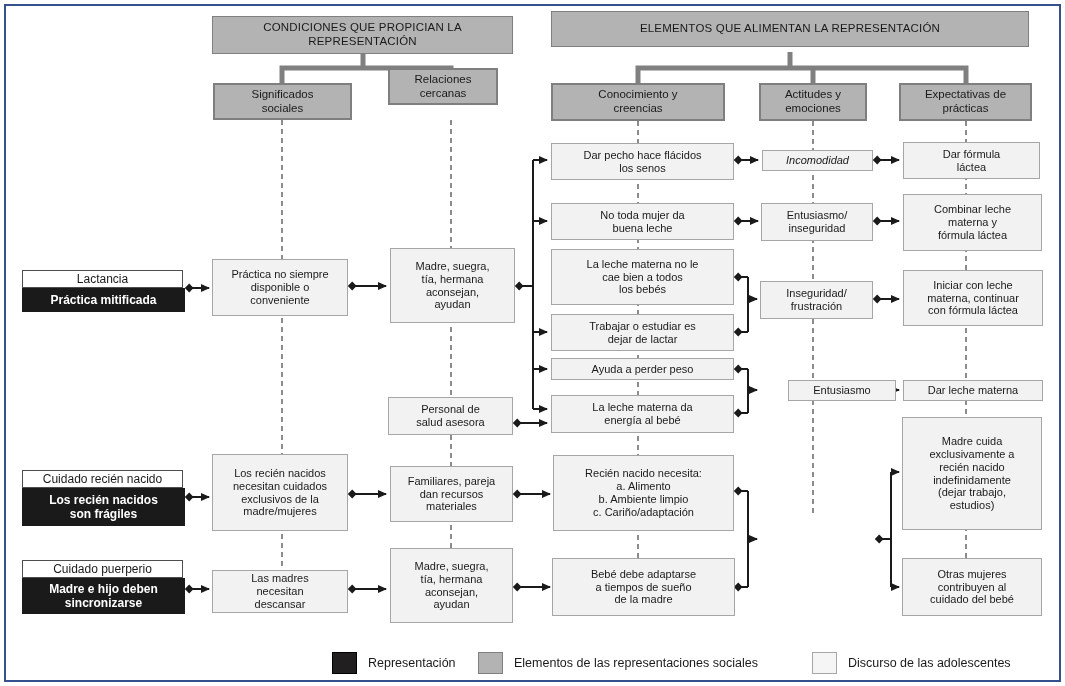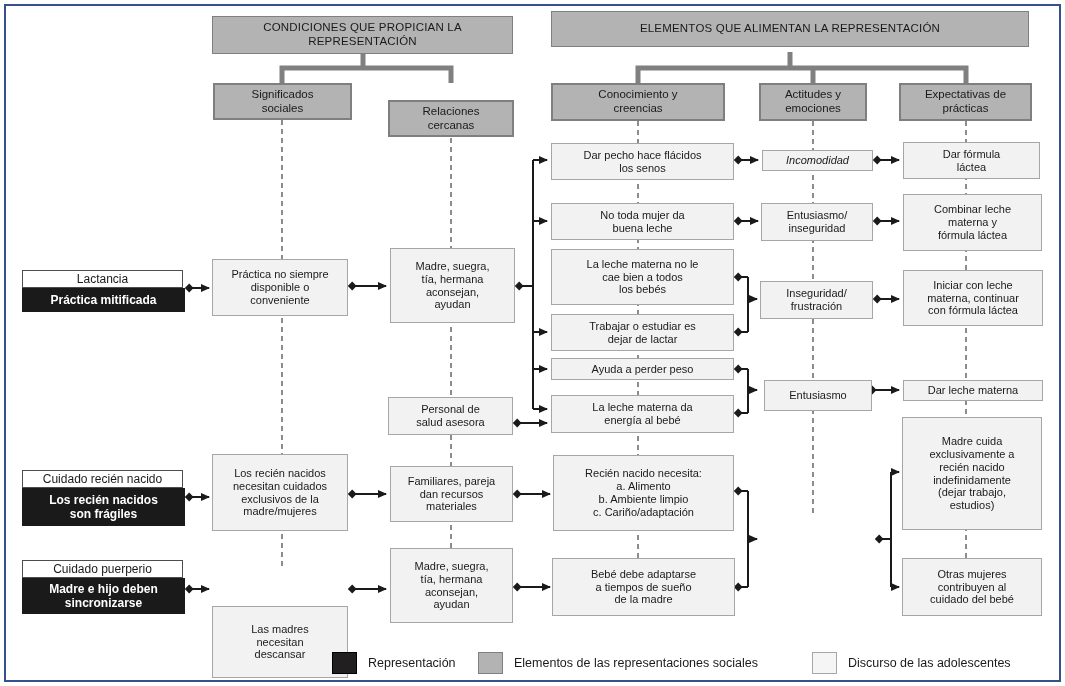--- a/index.html
+++ b/index.html
@@ -99,21 +99,21 @@
       <line x1="515" y1="587" x2="550" y2="587" marker-start="url(#dia)" marker-end="url(#arr)"></line>
     </g>
   </svg>
 
   <div class="node gtitle" style="left:212px;top:16px;width:301px;height:38px;">CONDICIONES QUE PROPICIAN LA
 REPRESENTACIÓN</div>
   <div class="node gtitle" style="left:551px;top:11px;width:478px;height:36px;">ELEMENTOS QUE ALIMENTAN LA REPRESENTACIÓN</div>
 
   <div class="node ghead" style="left:213px;top:83px;width:139px;height:37px;">Significados
 sociales</div>
-  <div class="node ghead" style="left:388px;top:100px;width:126px;height:37px;">Relaciones
+  <div class="node ghead" style="left:388px;top:68px;width:110px;height:37px;">Relaciones
 cercanas</div>
   <div class="node ghead" style="left:551px;top:83px;width:174px;height:38px;">Conocimiento y
 creencias</div>
   <div class="node ghead" style="left:759px;top:83px;width:108px;height:38px;">Actitudes y
 emociones</div>
   <div class="node ghead" style="left:899px;top:83px;width:133px;height:38px;">Expectativas de
 prácticas</div>
 
   <div class="node wlabel" style="left:22px;top:270px;width:161px;height:18px;">Lactancia</div>
   <div class="node blabel" style="left:22px;top:288px;width:163px;height:24px;">Práctica mitificada</div>
@@ -126,21 +126,21 @@
   <div class="node blabel" style="left:22px;top:578px;width:163px;height:36px;">Madre e hijo deben
 sincronizarse</div>
 
   <div class="node box" style="left:212px;top:259px;width:136px;height:57px;">Práctica no siempre
 disponible o
 conveniente</div>
   <div class="node box" style="left:212px;top:454px;width:136px;height:77px;">Los recién nacidos
 necesitan cuidados
 exclusivos de la
 madre/mujeres</div>
-  <div class="node box" style="left:212px;top:570px;width:136px;height:72px;margin-top:36px;">Las madres
+  <div class="node box" style="left:212px;top:570px;width:136px;height:43px;">Las madres
 necesitan
 descansar</div>
 
   <div class="node box" style="left:390px;top:248px;width:125px;height:75px;">Madre, suegra,
 tía, hermana
 aconsejan,
 ayudan</div>
   <div class="node box" style="left:388px;top:397px;width:125px;height:38px;">Personal de
 salud asesora</div>
   <div class="node box" style="left:390px;top:466px;width:123px;height:56px;">Familiares, pareja
@@ -169,21 +169,21 @@
 c. Cariño/adaptación</div>
   <div class="node box" style="left:552px;top:558px;width:183px;height:58px;">Bebé debe adaptarse
 a tiempos de sueño
 de la madre</div>
 
   <div class="node box" style="left:762px;top:150px;width:111px;height:21px;font-style:italic;">Incomodidad</div>
   <div class="node box" style="left:761px;top:203px;width:112px;height:38px;">Entusiasmo/
 inseguridad</div>
   <div class="node box" style="left:760px;top:281px;width:113px;height:38px;">Inseguridad/
 frustración</div>
-  <div class="node box" style="left:764px;top:380px;width:108px;height:31px;">Entusiasmo</div>
+  <div class="node box" style="left:788px;top:380px;width:108px;height:21px;">Entusiasmo</div>
 
   <div class="node box" style="left:903px;top:142px;width:137px;height:37px;">Dar fórmula
 láctea</div>
   <div class="node box" style="left:903px;top:194px;width:139px;height:57px;">Combinar leche
 materna y
 fórmula láctea</div>
   <div class="node box" style="left:903px;top:270px;width:140px;height:56px;">Iniciar con leche
 materna, continuar
 con fórmula láctea</div>
   <div class="node box" style="left:903px;top:380px;width:140px;height:21px;">Dar leche materna</div>

